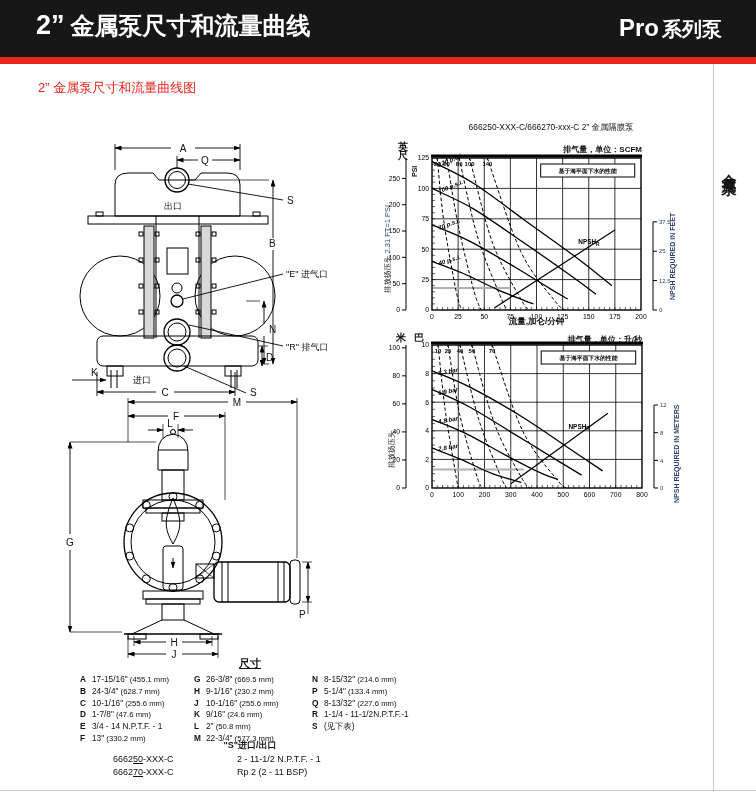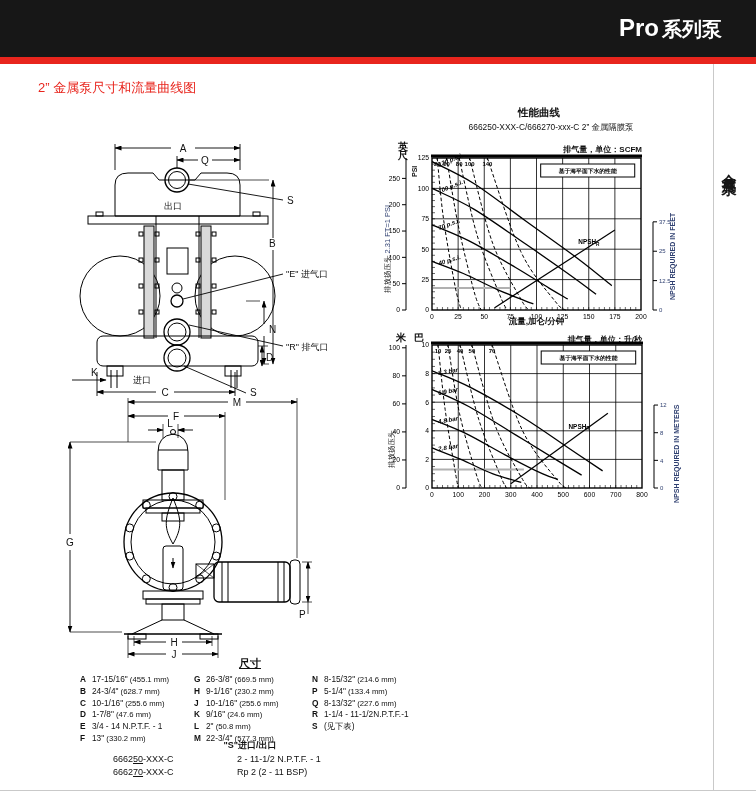--- a/index.html
+++ b/index.html
@@ -55,20 +55,23 @@
   .st-model{width:96px;text-align:left;}
   .st-val{width:150px;text-align:left;}
   .mu{text-decoration:underline;}
 </style>
 </head>
 <body>
 
 <div class="page">
 
   <div class="hdr">
+    <div class="hdr-title">
+      <span class="num">2”</span><span>金属泵尺寸和流量曲线</span>
+    </div>
     <div class="hdr-right">
       <span class="pro">Pro</span><span>系列泵</span>
     </div>
   </div>
   <div class="redbar"></div>
   <div class="subhead">2” 金属泵尺寸和流量曲线图</div>
   <div class="side-tab">金属泵</div>
   <div class="v-edge"></div>
   <div class="h-edge"></div>
 
@@ -268,21 +271,20 @@
       <text x="181" y="13.5" text-anchor="middle">M</text>
       <text x="120" y="27.5" text-anchor="middle">F</text>
       <text x="114" y="35" text-anchor="middle">L</text>
       <text x="14" y="153.5" text-anchor="middle">G</text>
       <text x="118" y="253.5" text-anchor="middle">H</text>
       <text x="118" y="265.5" text-anchor="middle">J</text>
       <text x="243" y="226">P</text>
     </g>
   </svg>
 
-  <div class="c-title">性能曲线</div>
   <div class="c-sub">666250-XXX-C/666270-xxx-C 2” 金属隔膜泵</div>
 
   <div class="c-top c1-top">排气量，单位：SCFM</div>
   <div class="unit-hdr feet-hdr">英尺</div>
   <div class="rot psi-rot">PSI</div>
   <div class="rot c1-left-rot"><span>排放扬压头 </span><span class="en-blue">2.31 FT=1 PSI</span></div>
   <div class="rot c1-right-rot">NPSH REQUIRED IN FEET</div>
   <div id="chart1"><svg width="322" height="200">
         <line x1="80.125" y1="18" x2="80.125" y2="170" stroke="#000" stroke-width="0.8"></line>
         <line x1="106.25" y1="18" x2="106.25" y2="170" stroke="#000" stroke-width="0.8"></line>

